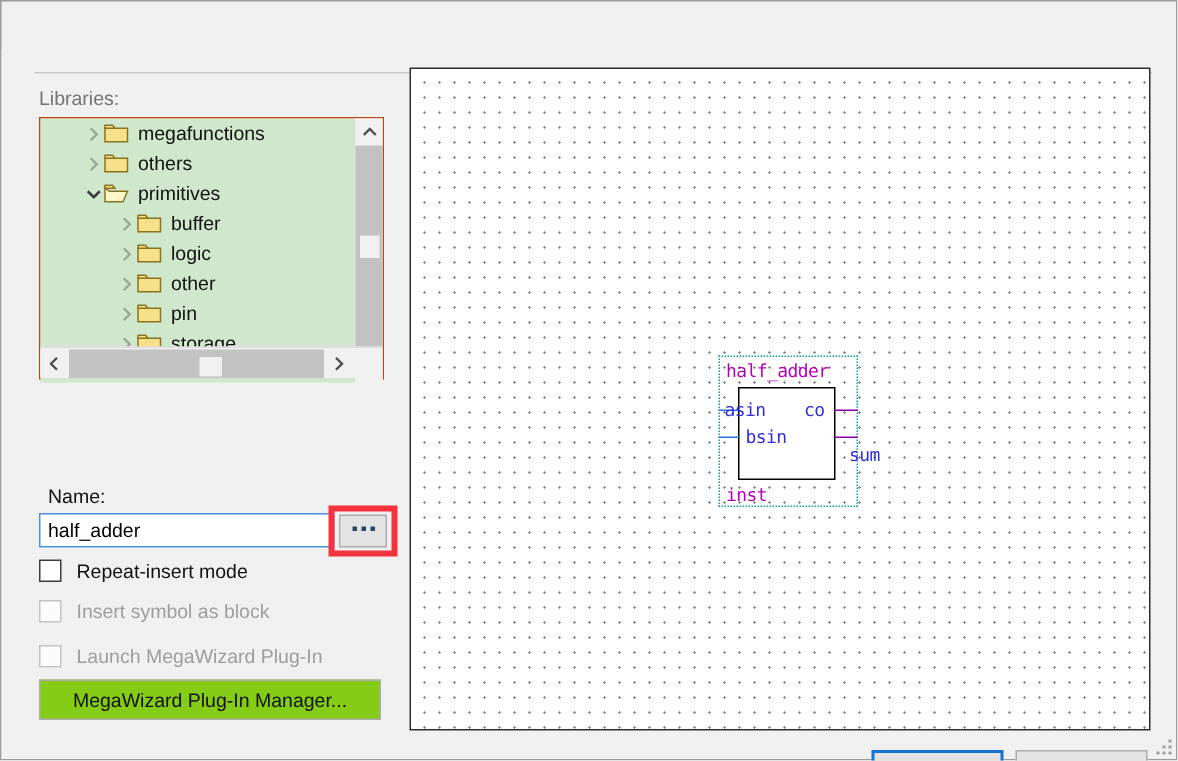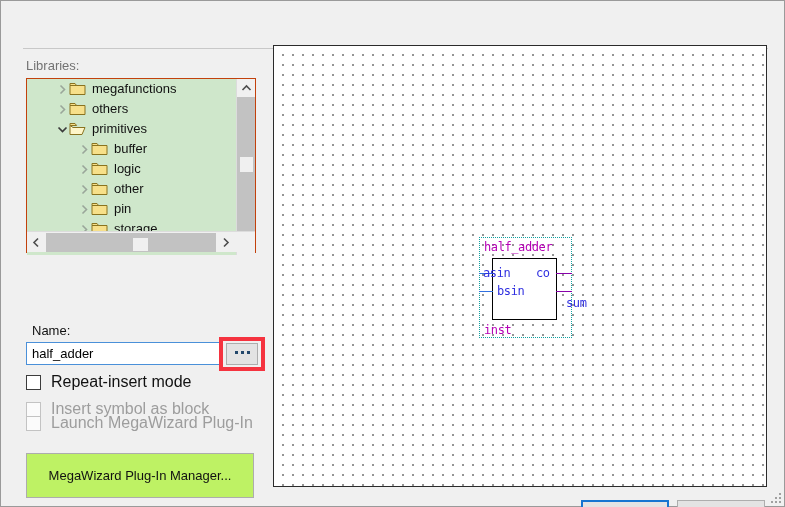--- a/index.html
+++ b/index.html
@@ -209,44 +209,44 @@
     cursor: default;
   }
   .dots { display: flex; gap: 3px; align-items: flex-end; padding-bottom: 3px; }
   .dots i { width: 3px; height: 3px; background: #22476b; display: block; }
 
   
   .cbrow {
     position: absolute;
     left: 25px;
     display: flex; align-items: center;
-    font-size: 16px;
+    font-size: 13px;
     cursor: default;
   }
   .cbox {
     width: 15px; height: 15px;
     border: 1px solid #3c3c3c;
     background: #ffffff;
     box-sizing: border-box;
     margin-right: 10px;
     flex: 0 0 auto;
   }
   .cbrow.disabled .cbox { border-color: #c3c3c3; background: #fbfbfb; }
   .cbrow.disabled .cblabel { color: #9d9d9d; }
   .cblabel { color: #111; }
   #cb-repeat { top: 339px; }
   #cb-block  { top: 366px; }
-  #cb-wizard { top: 380px; }
+  #cb-wizard { top: 396px; }
 
   
   #megawizard-btn {
     position: absolute;
     left: 25px; top: 419px;
-    width: 228px; height: 45px;
-    background: #bef264;
+    width: 228px; height: 27px;
+    background: #84cc16;
     border: 1px solid #adadad;
     box-sizing: border-box;
     display: flex; align-items: center; justify-content: center;
     font-family: "Liberation Sans", sans-serif;
     font-size: 13px;
     color: #111;
     cursor: default;
   }
 
   

